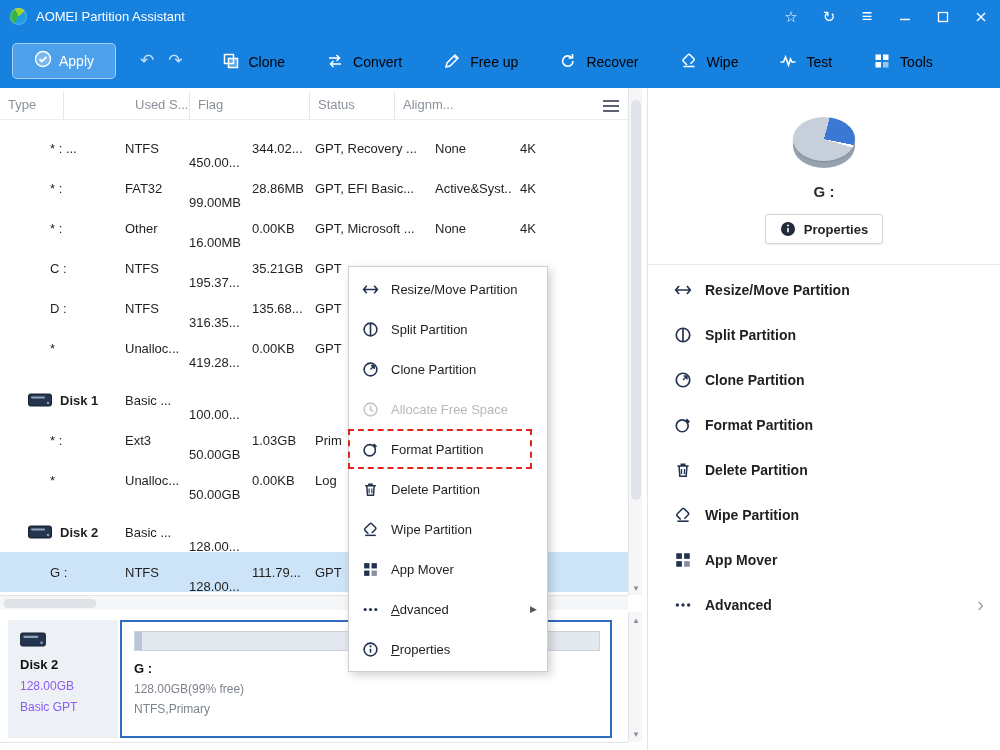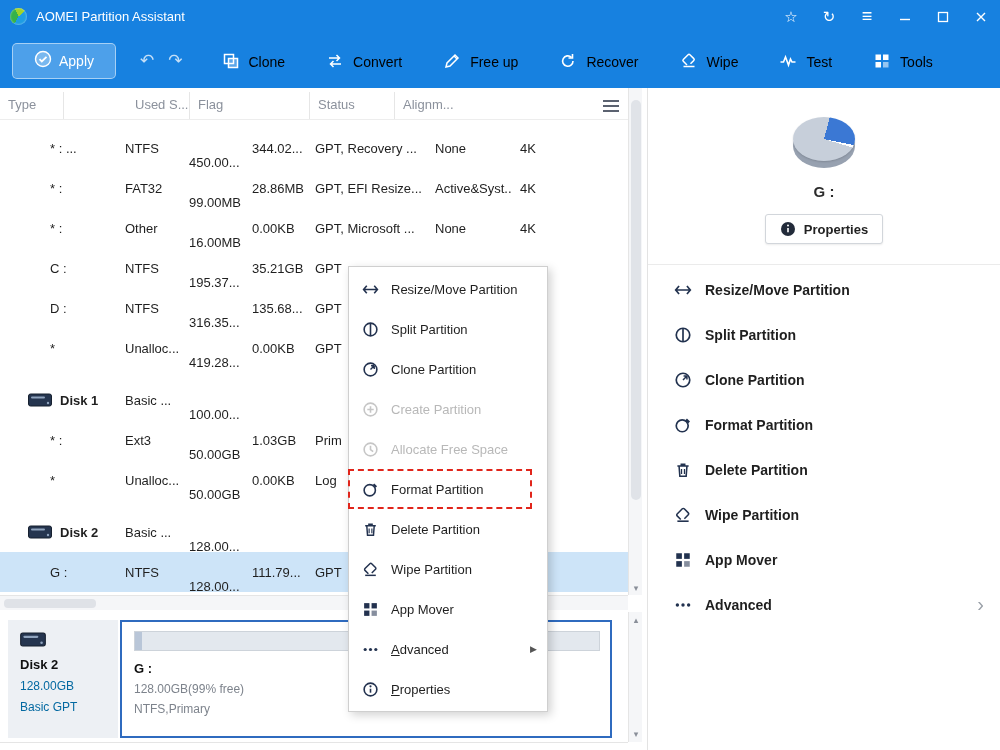--- a/index.html
+++ b/index.html
@@ -48,21 +48,21 @@
   .vscroll .thumb { position:absolute; top:12px; left:2px; width:10px; height:400px; background:#e0e3e8; border-radius:5px; }
   .sc-arrow { position:absolute; left:0; width:14px; height:14px; color:#8a8f99; font-size:9px; text-align:center; line-height:14px; }
   .hscroll { position:absolute; top:595px; left:0; width:628px; height:15px; background:#f5f6f8; border-top:1px solid #e5e5e5; }
   .hscroll .thumb { position:absolute; top:3px; left:4px; width:92px; height:9px; background:#dfe2e7; border-radius:4px; }
   .bvscroll { position:absolute; top:612px; left:628px; width:14px; height:130px; background:#f5f6f8; border-left:1px solid #e5e5e5; }
 
   
   .bottom { position:absolute; top:612px; left:0; width:628px; height:131px; background:#fff; border-bottom:1px solid #e5e5e5; }
   .disk-card { position:absolute; left:8px; top:8px; width:110px; height:118px; background:#edf0f4; padding:12px 0 0 12px; }
   .disk-card .nm { font-weight:bold; font-size:13px; color:#101010; margin-top:10px; }
-  .disk-card .sub { font-size:12px; color:#0369a1; margin-top:7px; }
+  .disk-card .sub { font-size:12px; color:#8b5cf6; margin-top:7px; }
   .part-card { position:absolute; left:120px; top:8px; width:492px; height:118px; border:2px solid #2f6bbf; background:#fff; padding:9px 10px 0 12px; }
   .part-bar { height:20px; background:linear-gradient(to right,#b9c6d8 0 1.5%,#e3e8ee 1.5%); border:1px solid #cdd3da; }
   .part-card .nm { font-weight:bold; font-size:13px; color:#101010; margin-top:10px; }
   .part-card .sub { font-size:12px; color:#7d838c; margin-top:6px; }
 
   
   .sidebar { position:absolute; top:88px; left:647px; width:353px; height:662px; background:#fff; border-left:1px solid #e3e3e3; padding-top:24px; }
   .pie { position:relative; width:70px; height:58px; margin:0 auto; }
   .pie .base { position:absolute; left:4px; top:12px; width:62px; height:44px; border-radius:50%; background:#97a1b0; }
   .pie .top  { position:absolute; left:4px; top:5px;  width:62px; height:44px; border-radius:50%;
@@ -224,21 +224,21 @@
       <div class="td c-used">344.02...</div>
       <div class="td c-flag">GPT, Recovery ...</div>
       <div class="td c-status">None</div>
       <div class="td c-align">4K</div>
     </div>
     <div class="row">
       <div class="td c-name">* :</div>
       <div class="td c-type">FAT32</div>
       <div class="td c-cap">99.00MB</div>
       <div class="td c-used">28.86MB</div>
-      <div class="td c-flag">GPT, EFI Resize...</div>
+      <div class="td c-flag">GPT, EFI Basic...</div>
       <div class="td c-status">Active&amp;Syst...</div>
       <div class="td c-align">4K</div>
     </div>
     <div class="row">
       <div class="td c-name">* :</div>
       <div class="td c-type">Other</div>
       <div class="td c-cap">16.00MB</div>
       <div class="td c-used">0.00KB</div>
       <div class="td c-flag">GPT, Microsoft ...</div>
       <div class="td c-status">None</div>
@@ -493,29 +493,20 @@
           <circle cx="8" cy="8" r="6" fill="none" stroke="currentColor" stroke-width="1.5"></circle>
           <path d="M8 8l3.5-3.5M11.5 4.5h-3M11.5 4.5v3" fill="none" stroke="currentColor" stroke-width="1.3"></path>
         </svg>
       </span>
     <span>Clone Partition</span>
   </div>
   <div class="menu-item disabled">
     <span class="ic">
         <svg viewBox="0 0 16 16">
           <circle cx="8" cy="8" r="6" fill="none" stroke="currentColor" stroke-width="1.5"></circle>
-          <path d="M8 5v6M5 8h6" stroke="currentColor" stroke-width="1.5"></path>
-        </svg>
-      </span>
-    <span>Create Partition</span>
-  </div>
-  <div class="menu-item disabled">
-    <span class="ic">
-        <svg viewBox="0 0 16 16">
-          <circle cx="8" cy="8" r="6" fill="none" stroke="currentColor" stroke-width="1.5"></circle>
           <path d="M8 4.5V8l2.5 2" fill="none" stroke="currentColor" stroke-width="1.5"></path>
         </svg>
       </span>
     <span>Allocate Free Space</span>
   </div>
   <div class="menu-item fmt">
     <span class="ic">
         <svg viewBox="0 0 16 16">
           <circle cx="7.3" cy="8.7" r="5.3" fill="none" stroke="currentColor" stroke-width="1.5"></circle>
           <path d="M10.8 3l2.7 2.7" stroke="currentColor" stroke-width="2"></path>

